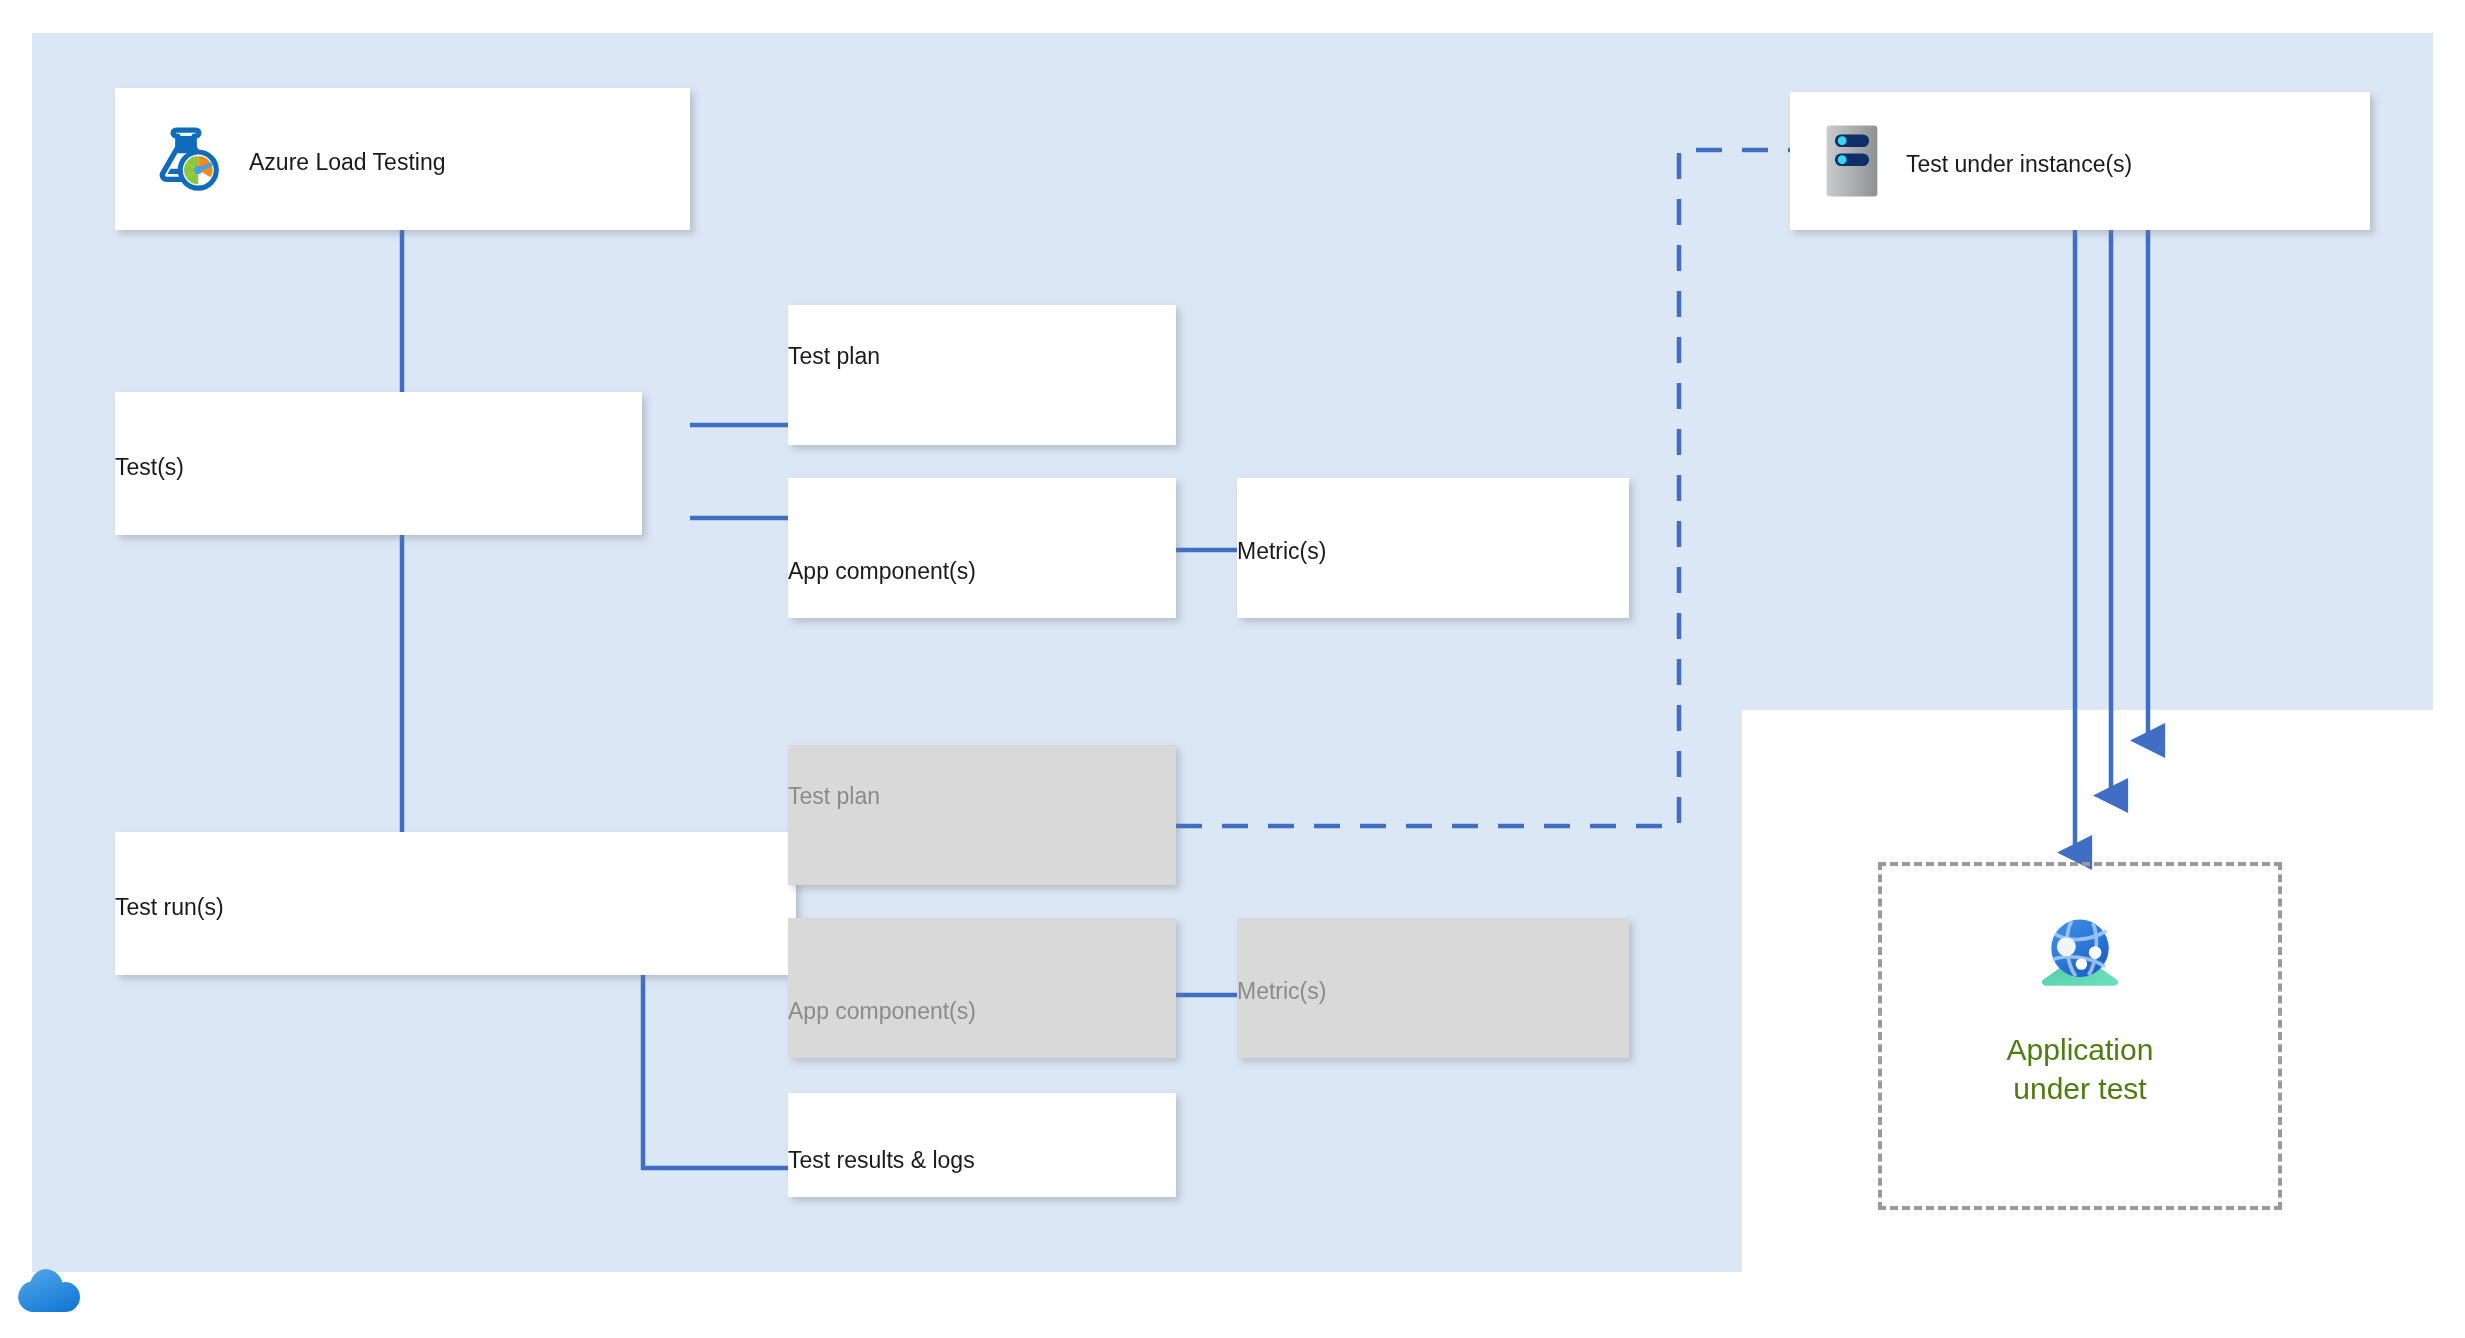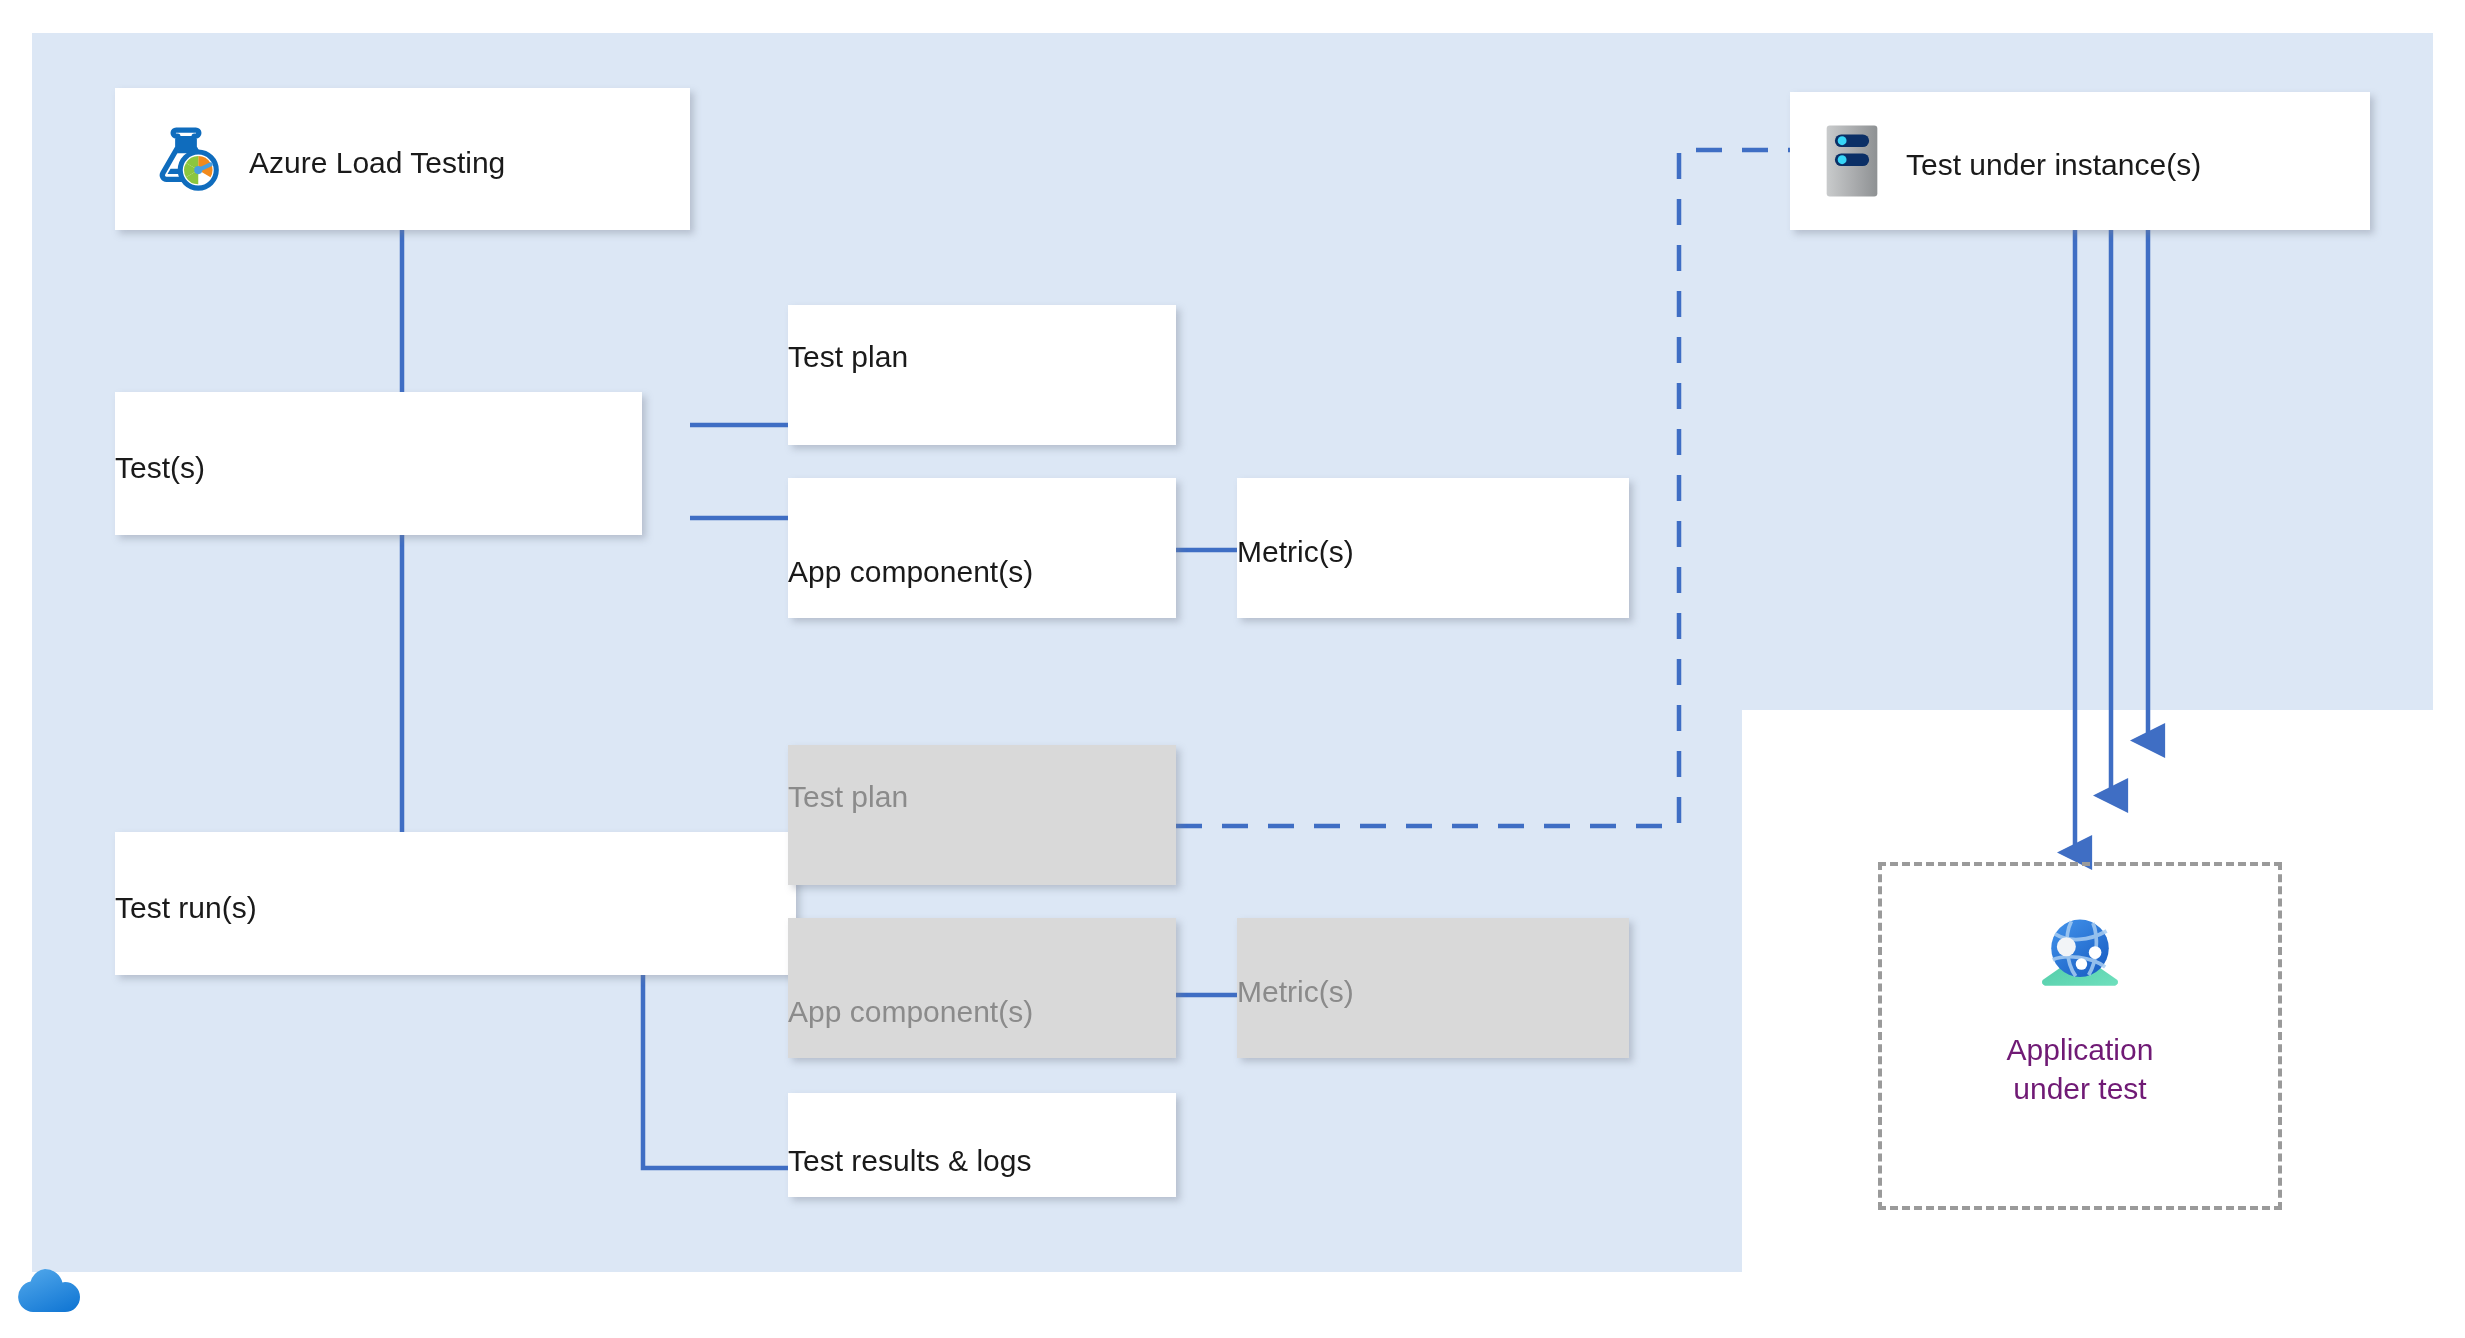--- a/index.html
+++ b/index.html
@@ -13,21 +13,21 @@
   #panel-bottom{left:32px;top:710px;width:1710px;height:562px;}
 
   
   svg.layer{position:absolute;left:0;top:0;width:2465px;height:1338px;overflow:visible;}
   #wire-layer{z-index:3;}
 
   
   .node{position:absolute;box-sizing:border-box;z-index:5;
         box-shadow:4px 4px 7px rgba(120,130,145,.38);
         display:flex;align-items:center;justify-content:flex-start;}
-  .node .label{font-size:30px;color:#1a1a1a;line-height:1.18;text-align:center;
+  .node .label{font-size:23px;color:#1a1a1a;line-height:1.18;text-align:center;
                white-space:pre-line;margin-top:8px;}
   .node.white{background:#ffffff;}
   .node.grey{background:#d9d9d9;}
   .node.grey .label{color:#8b8b8b;}
 
   
   .node.iconed{justify-content:flex-start;}
   .node.iconed .icobox{flex:0 0 auto;margin-left:34px;margin-right:26px;
                        display:flex;align-items:center;justify-content:center;}
   .node.iconed .label{text-align:left;}
@@ -35,21 +35,21 @@
   
   .nudge-up   .label{position:relative;top:-22px;}
   .nudge-down .label{position:relative;top:20px;}
   .nudge-dn-s .label{position:relative;top:12px;}
 
   
   #aut-frame{position:absolute;left:1878px;top:862px;width:404px;height:348px;
              box-sizing:border-box;border:4px dashed #9a9a9a;background:transparent;
              z-index:5;display:flex;flex-direction:column;align-items:center;
              justify-content:flex-start;padding-top:42px;}
-  #aut-frame .aut-label{margin-top:26px;font-size:30px;color:#701a75;
+  #aut-frame .aut-label{margin-top:26px;font-size:30px;color:#4d7c0f;
                         text-align:center;line-height:1.3;white-space:pre-line;}
 
   
   #cloud-mark{position:absolute;left:16px;top:1262px;width:92px;height:62px;z-index:6;}
 </style>
 </head>
 <body>
 
 <div id="stage">
 

